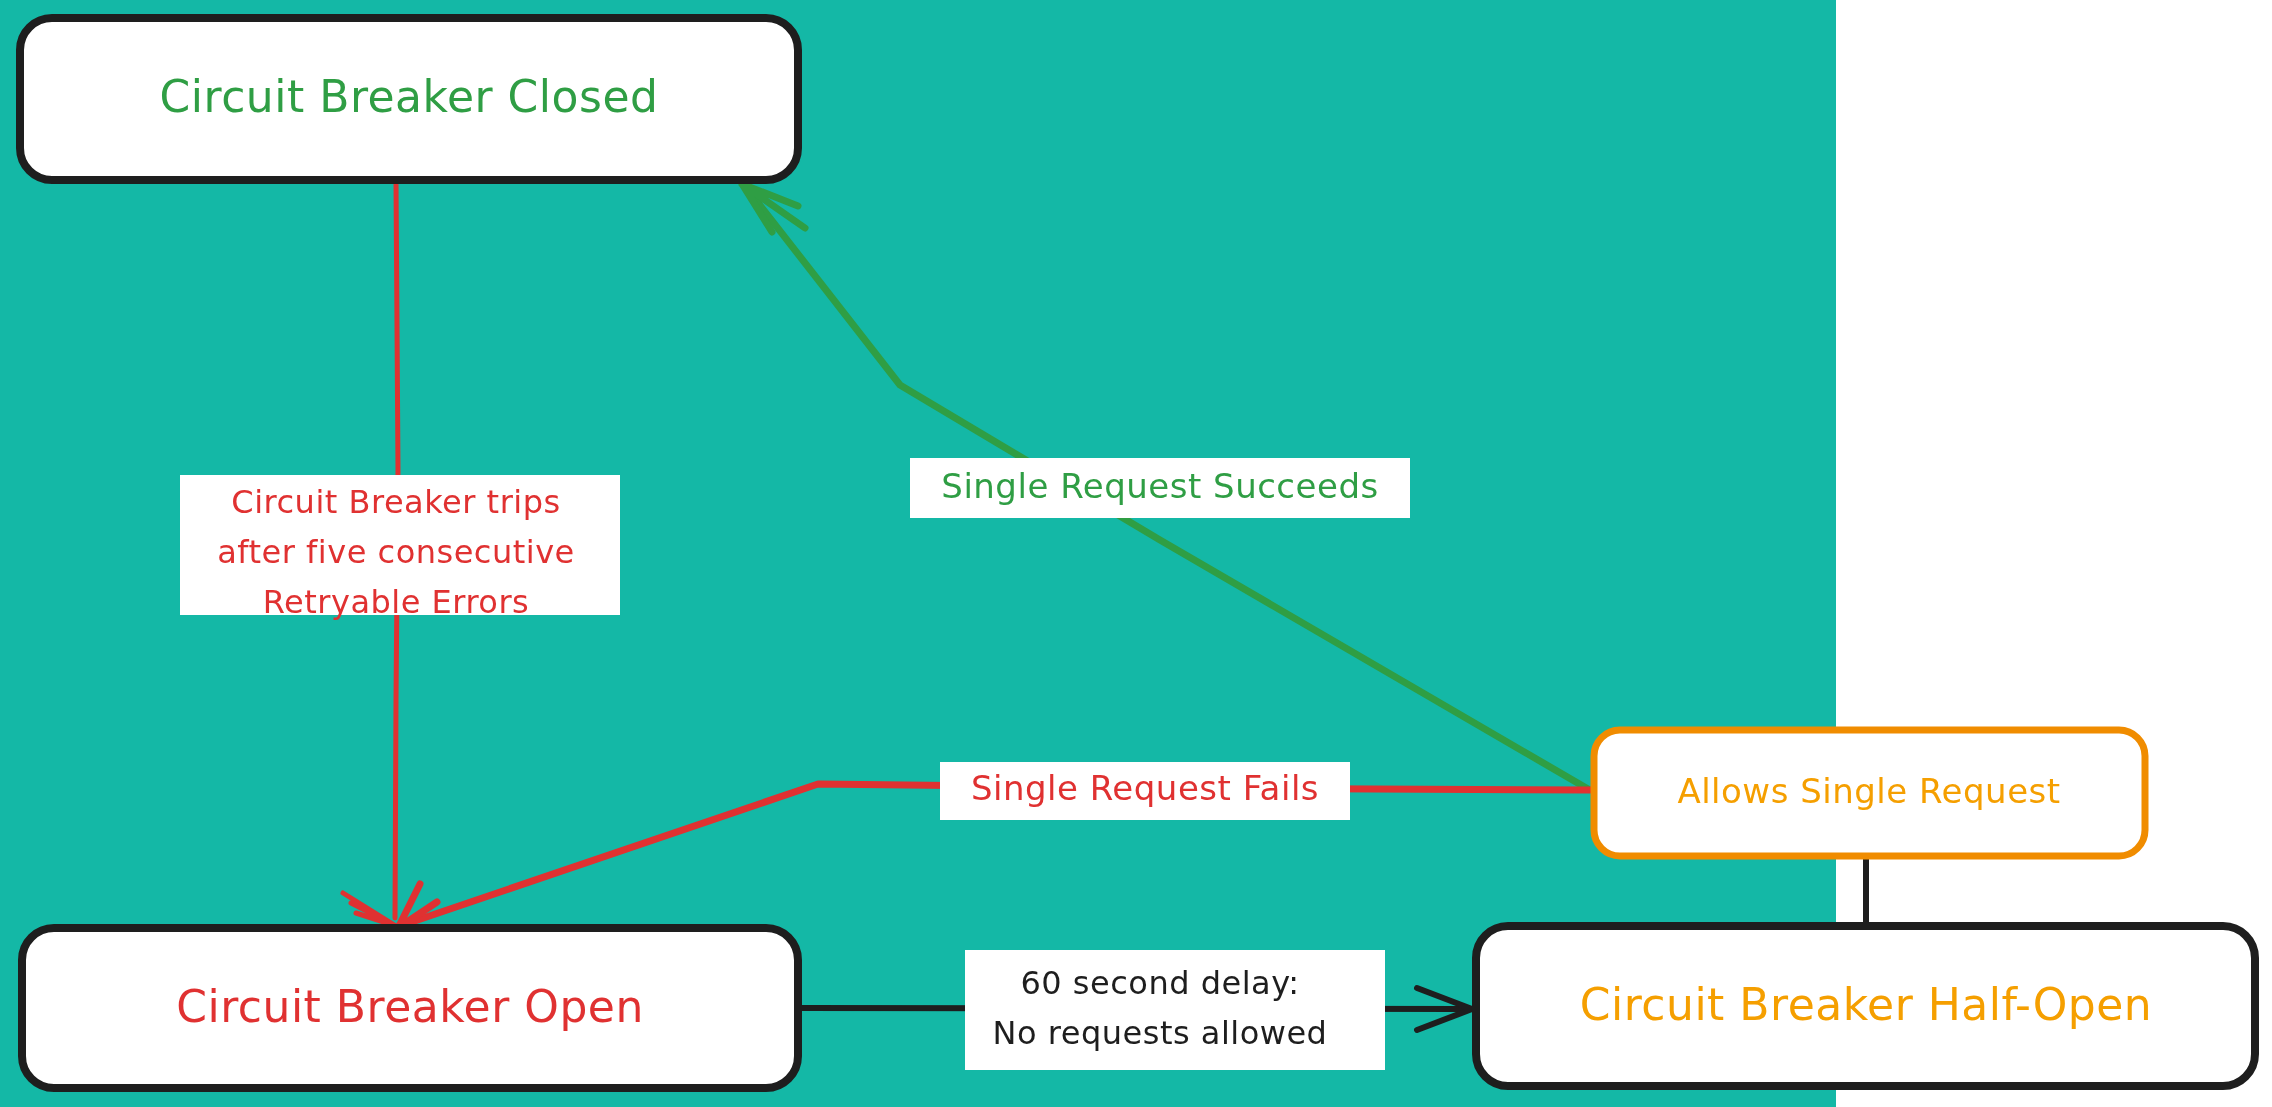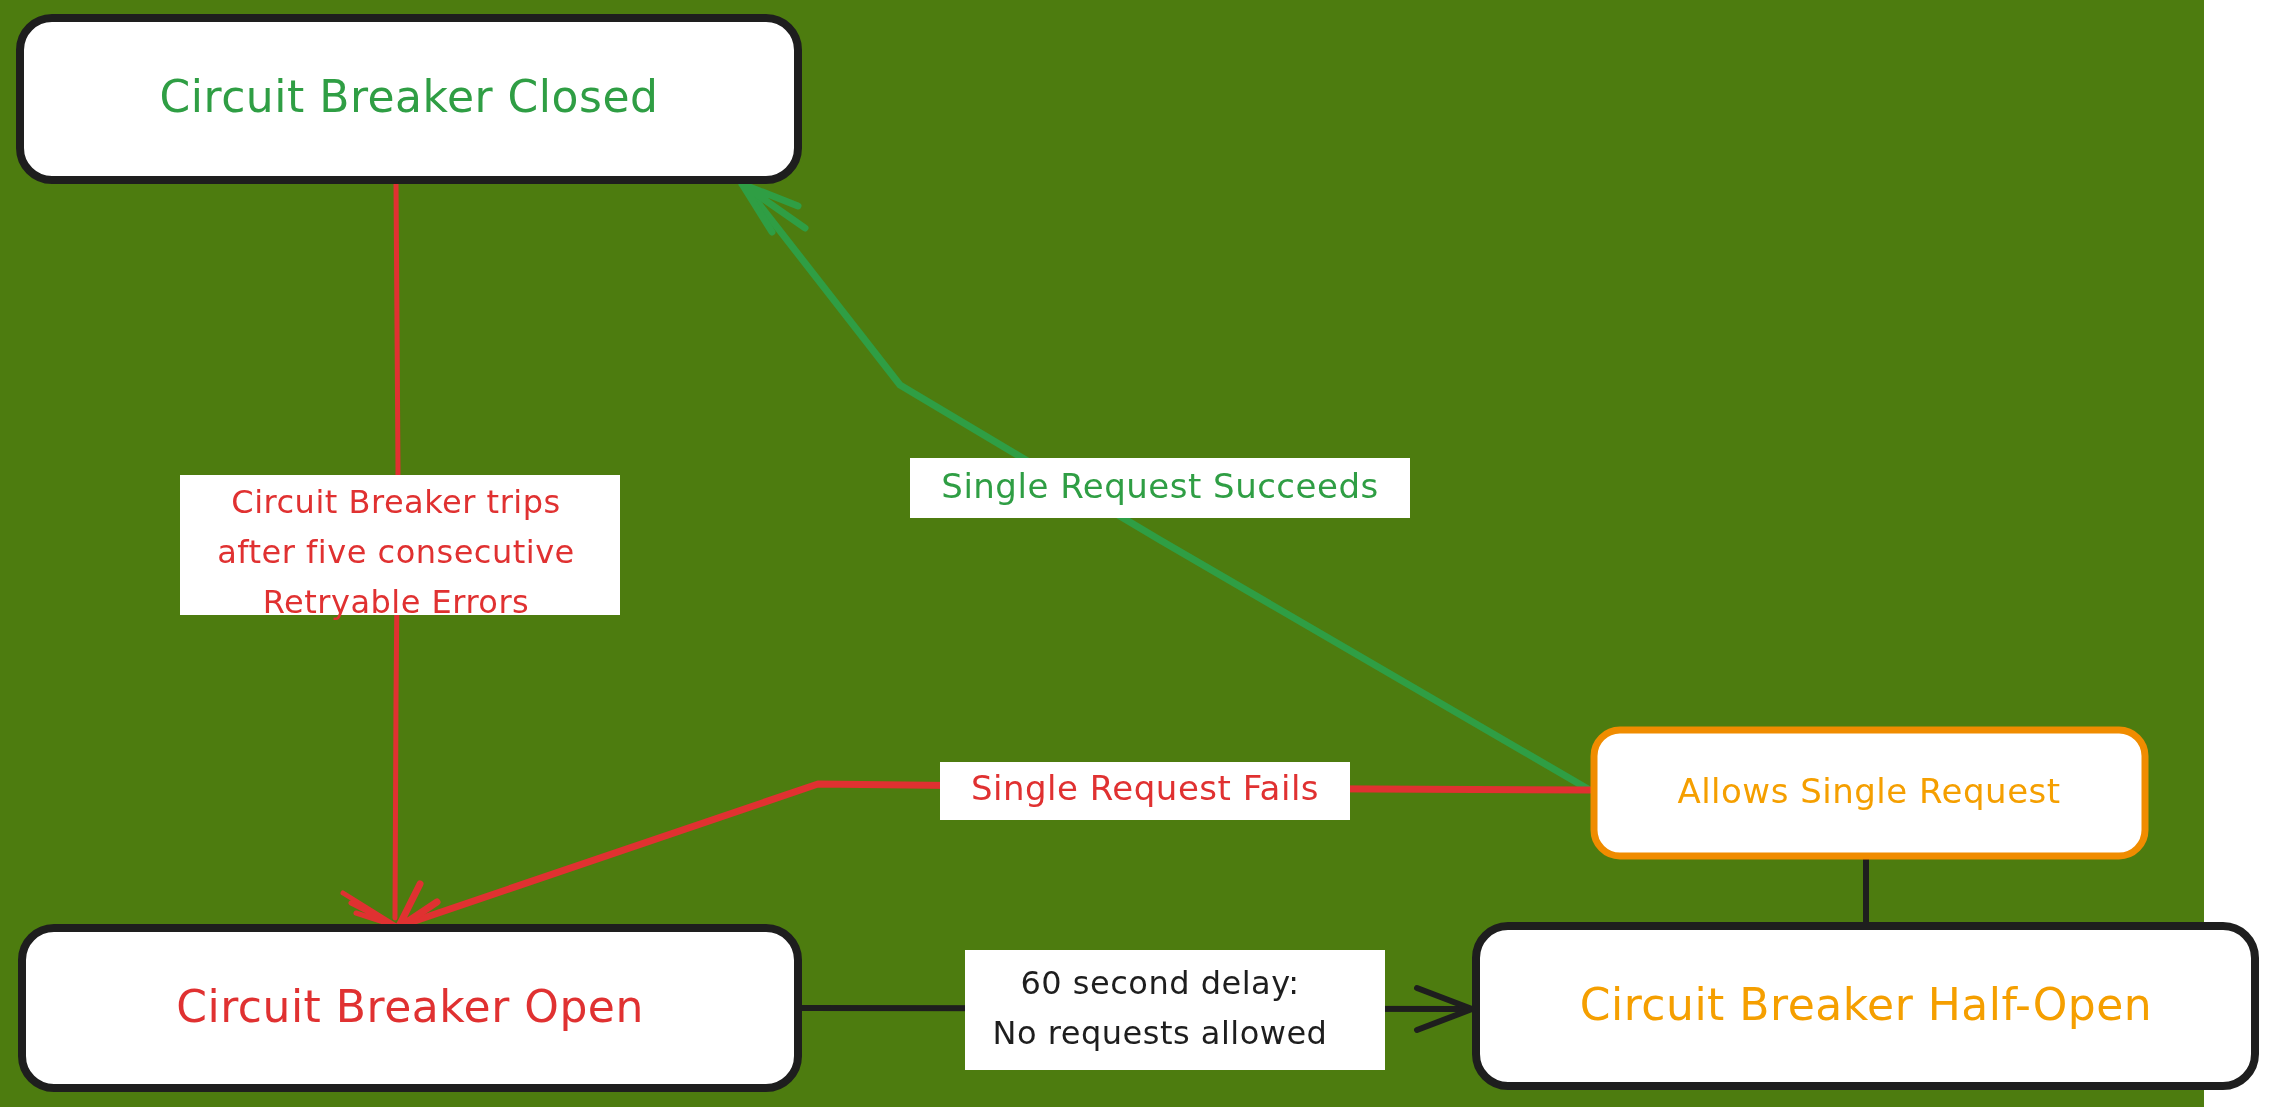--- a/index.html
+++ b/index.html
@@ -9,23 +9,23 @@
     background: #ffffff;
   }
   body {
     width: 2272px;
     height: 1107px;
     overflow: hidden;
     font-family: "DejaVu Sans", sans-serif;
   }
   #diagram-root {
     position: relative;
-    width: 2204px;
+    width: 1836px;
     height: 1107px;
-    background: #4d7c0f;
+    background: #14b8a6;
   }
   svg#diagram-svg {
     position: absolute;
     top: 0;
     left: 0;
     width: 2272px;
     height: 1107px;
     display: block;
   }
   .node-shape {

